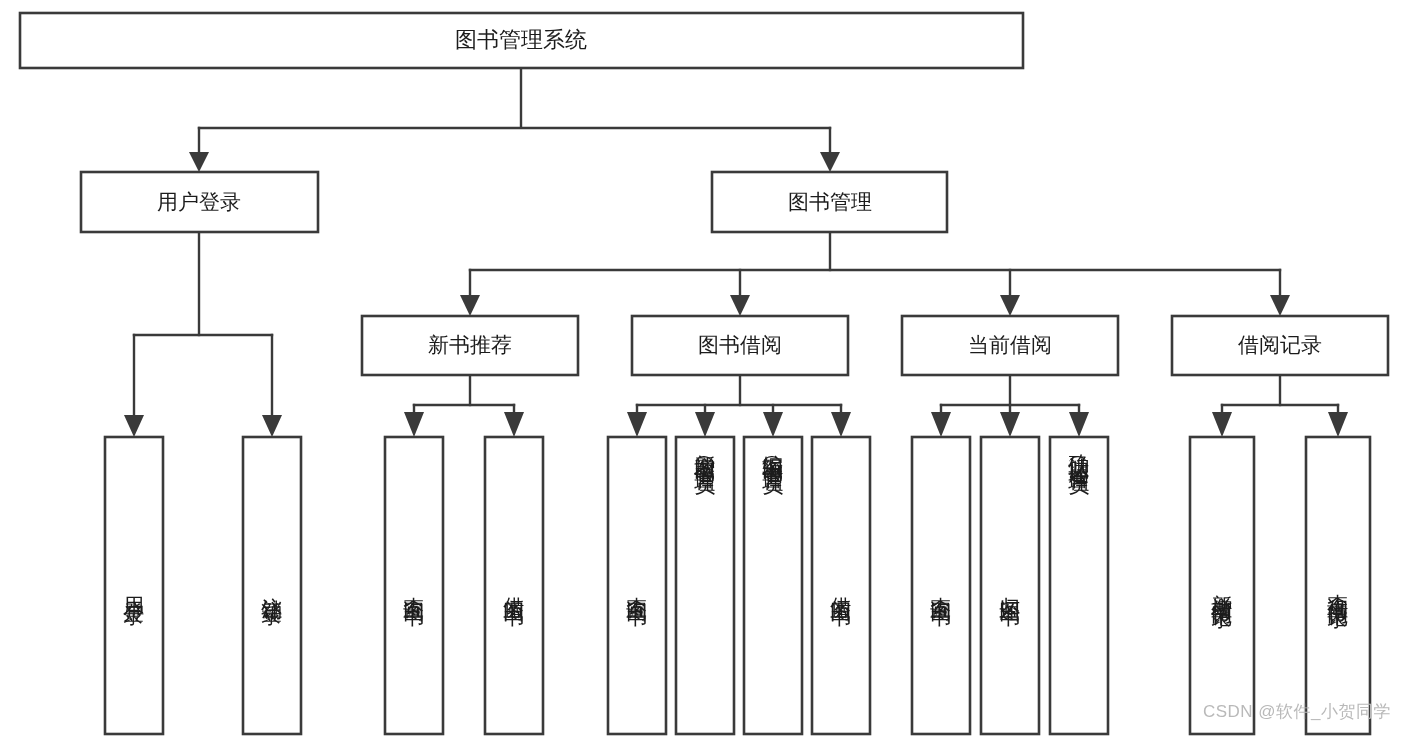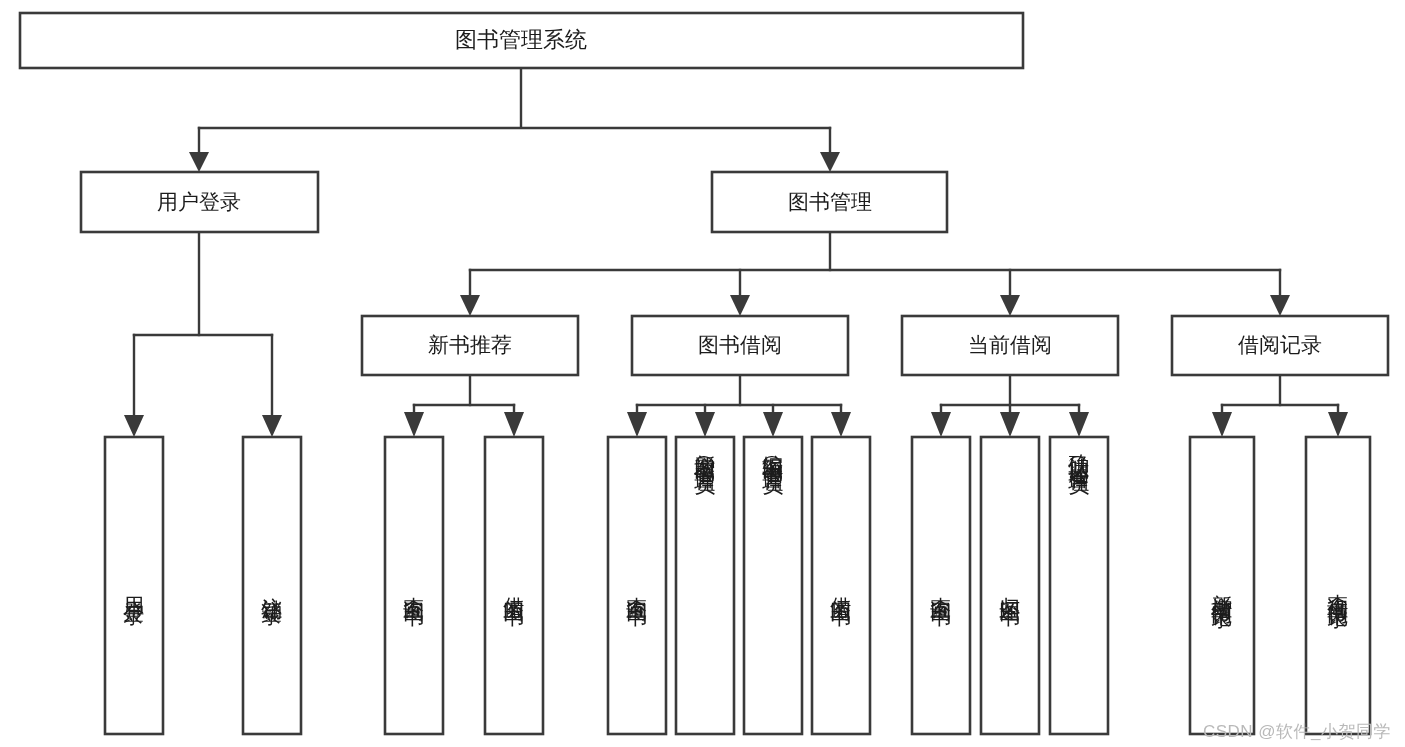--- a/index.html
+++ b/index.html
@@ -70,21 +70,21 @@
     font-size: 21px;
     line-height: 1.12;
     letter-spacing: 3px;
     color: #1c1c1c;
     text-align: center;
     white-space: nowrap;
   }
   .watermark {
     position: absolute;
     right: 14px;
-    bottom: 4px;
+    bottom: 24px;
     font-family: "Liberation Sans", "DejaVu Sans", sans-serif;
     font-size: 17px;
     color: #b9b9b9;
     letter-spacing: 0.5px;
     white-space: nowrap;
     pointer-events: none;
   }
 </style>
 </head>
 <body>

